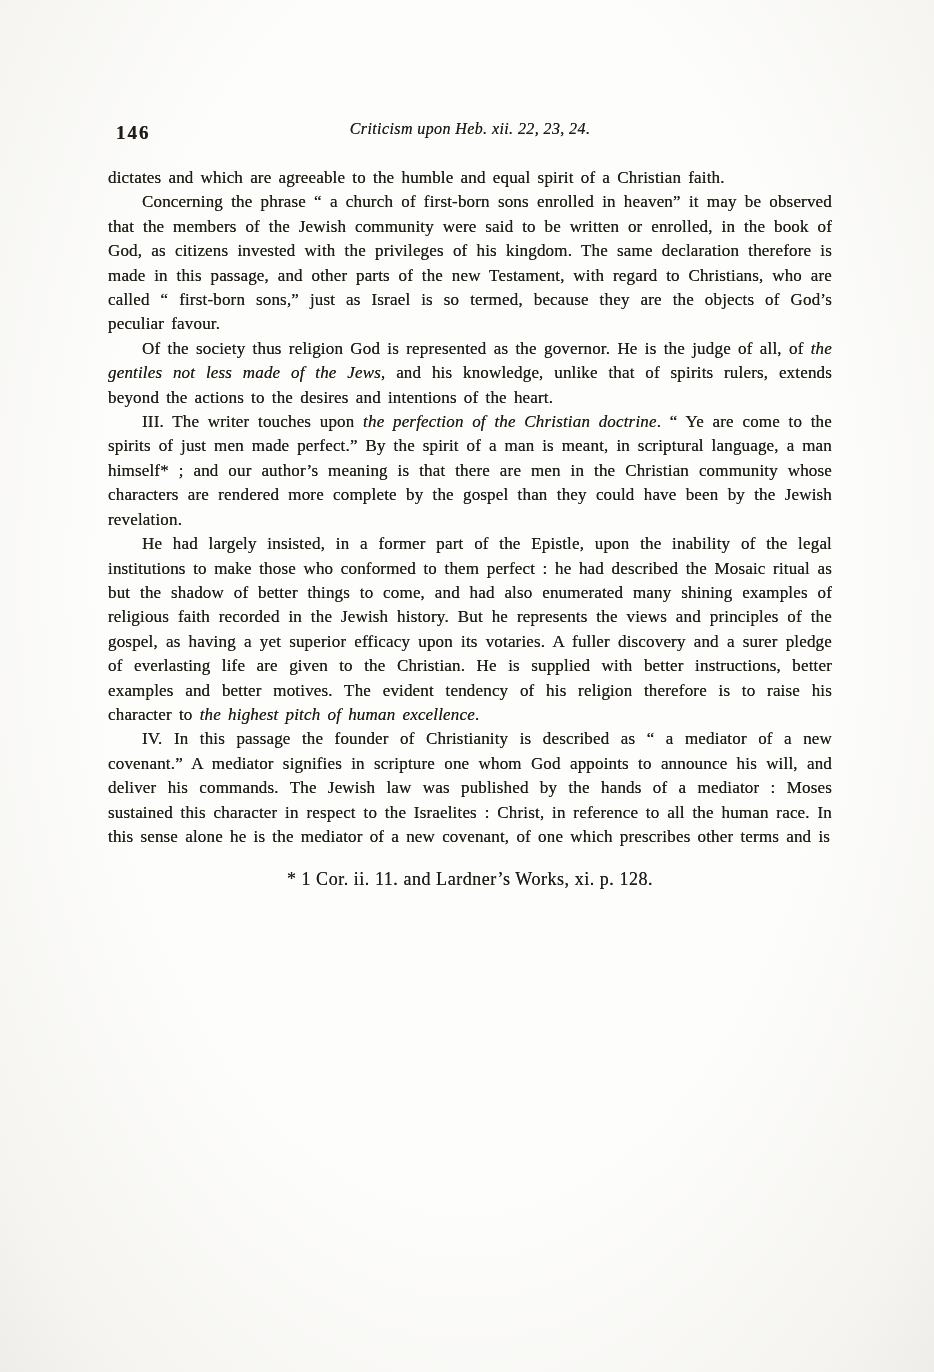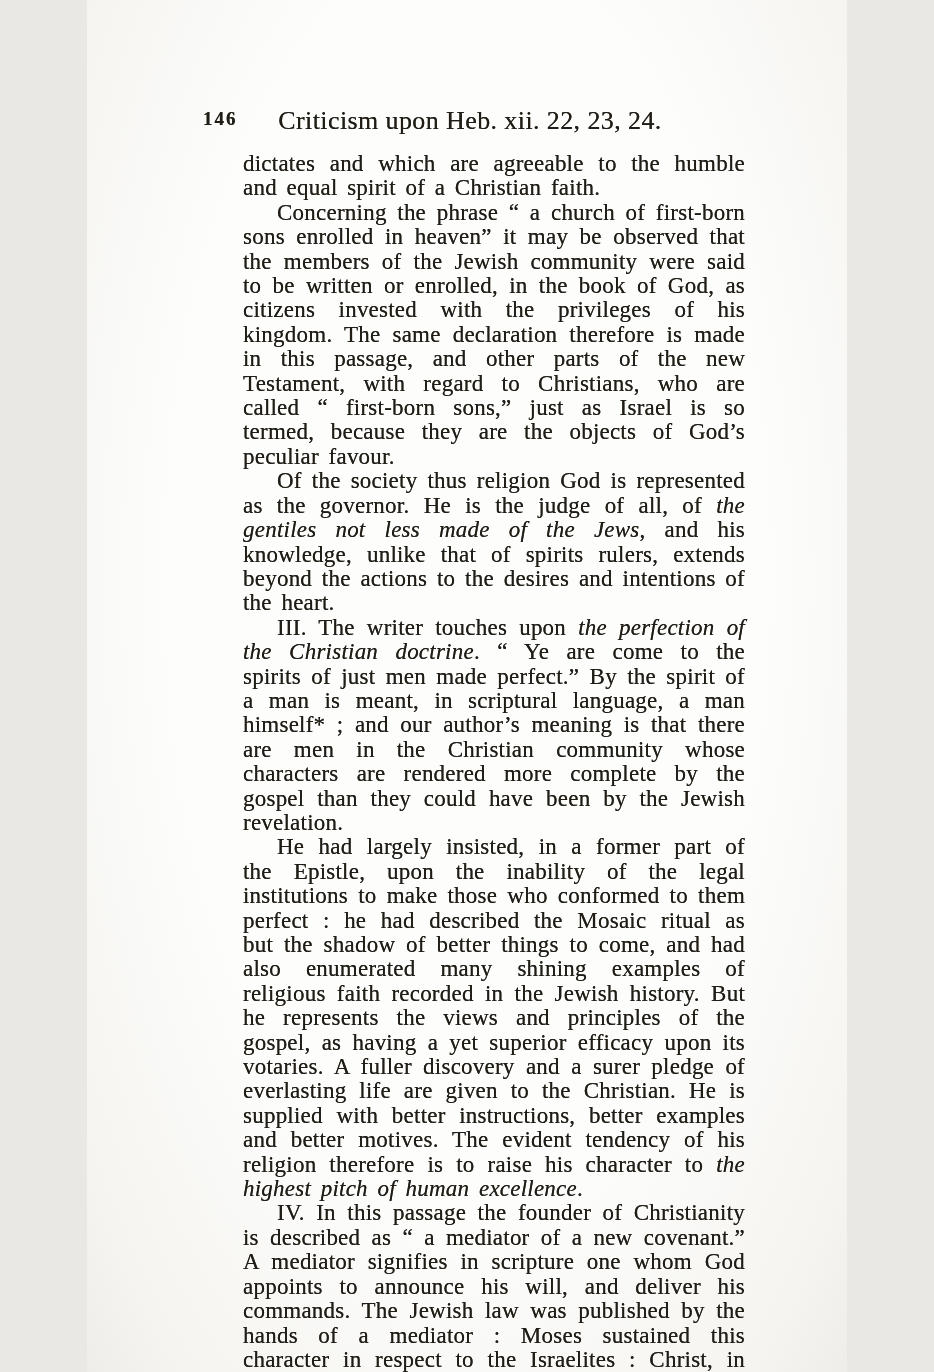--- a/index.html
+++ b/index.html
@@ -2,21 +2,21 @@
 <html><head>
 <meta charset="utf-8">
 <style>
   html, body {
     margin: 0;
     padding: 0;
     background: #e9e8e4;
   }
   .page {
     position: relative;
-    width: 760px;
+    width: 934px;
     height: 1372px;
     margin: 0 auto;
     background: radial-gradient(ellipse at 50% 42%, #fdfdfc 55%, #f5f4f0 88%, #eeedea 100%);
     color: #201d17;
     font-family: "Liberation Serif", "DejaVu Serif", serif;
     overflow: hidden;
     box-sizing: border-box;
     padding: 106px 102px 0 108px;
   }
   .page * { text-shadow: 0 0 0.55px rgba(32,28,18,0.85); }
@@ -30,31 +30,32 @@
     position: absolute;
     left: 8px;
     top: 2px;
     font-size: 19px;
     font-weight: bold;
     letter-spacing: 2px;
   }
   .running-title {
     display: block;
     text-align: center;
-    font-size: 26px;
+    font-style: italic;
+    font-size: 16px;
     letter-spacing: 0.4px;
+    margin-top: 14px;
   }
 
   .bodytext {
-    font-size: 23px;
+    font-size: 17px;
     line-height: 24.4px;
     text-align: justify;
     letter-spacing: 0.01em;
     word-spacing: 0.16em;
-    margin-left: 48px;
   }
   .para {
     margin: 0;
     text-indent: 34px;
   }
   .para.noindent { text-indent: 0; }
   .it { font-style: italic; }
 
   .footnote {
     margin-top: 20px;

